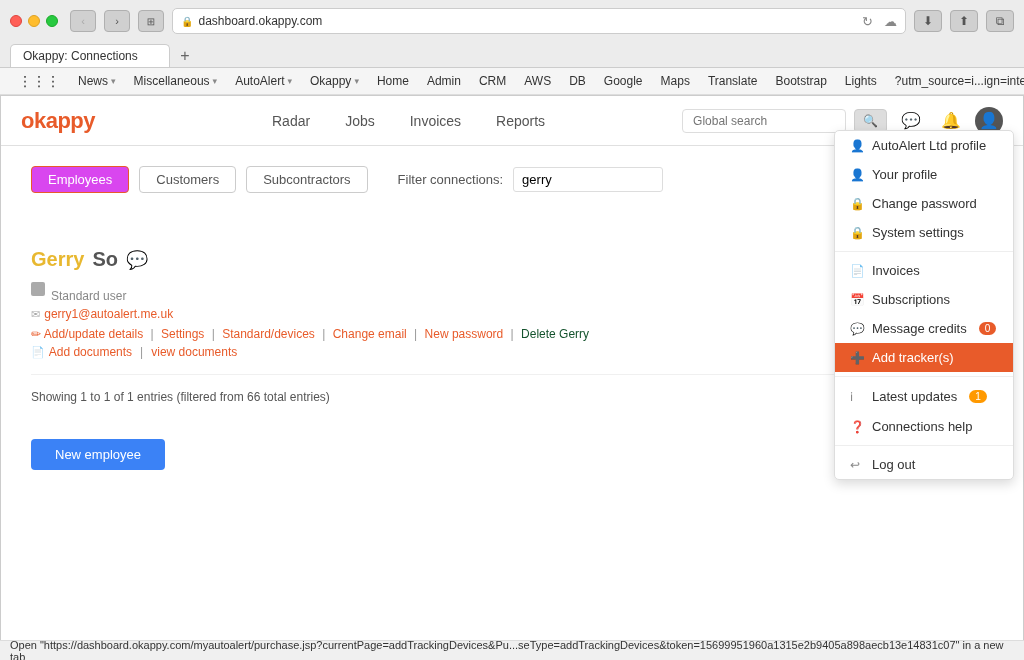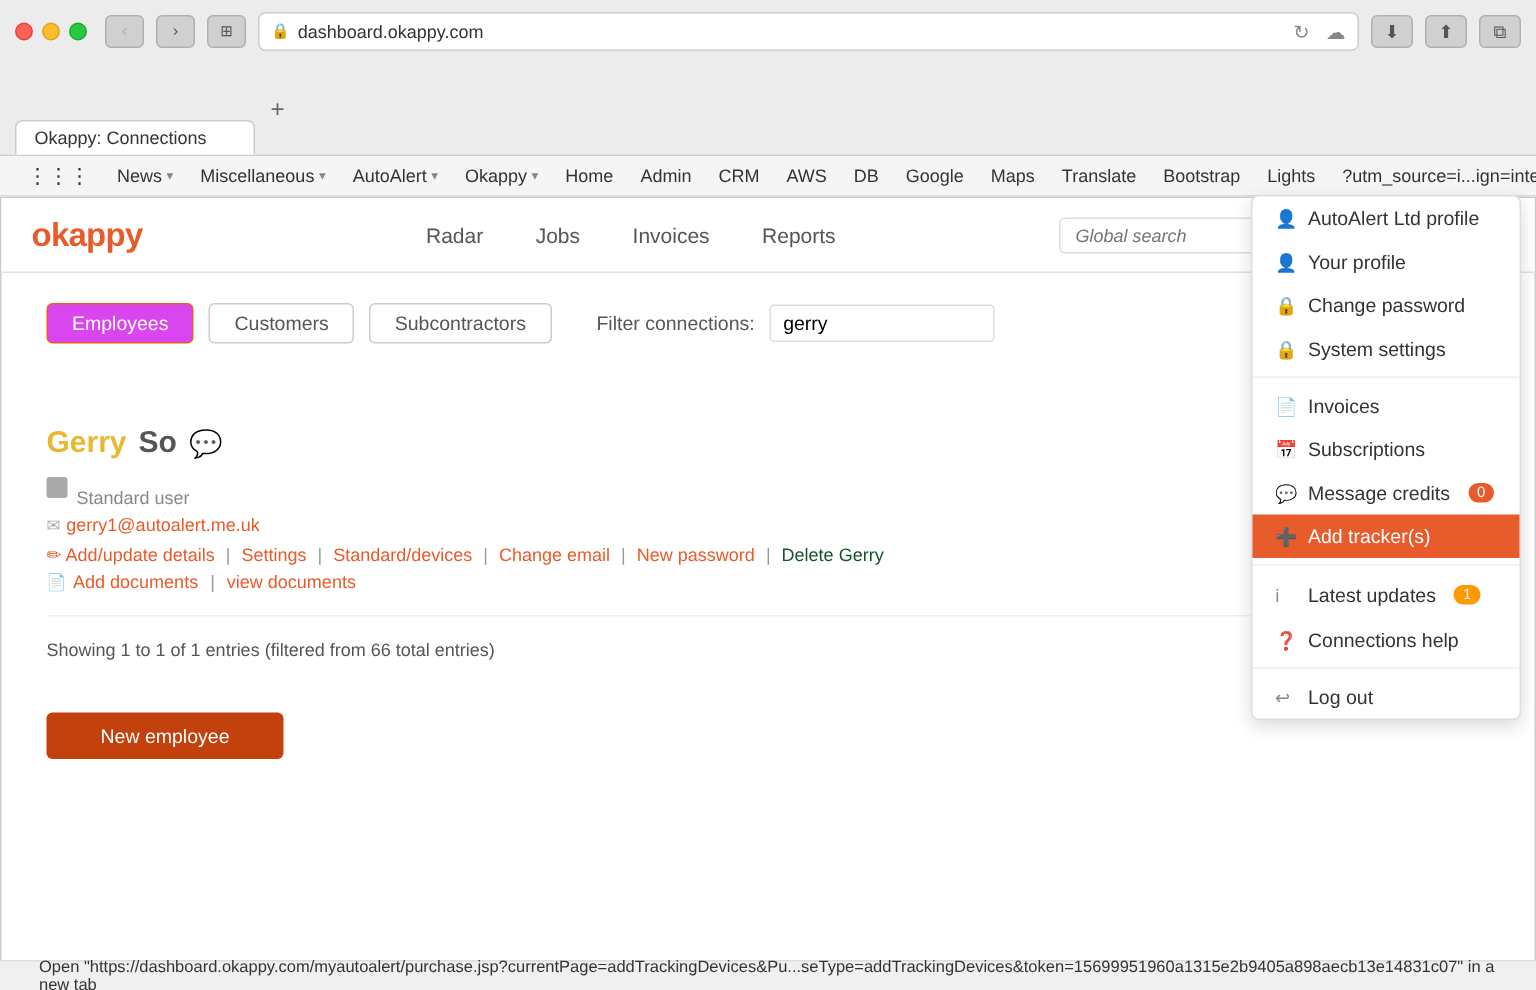--- a/index.html
+++ b/index.html
@@ -112,21 +112,20 @@
 
     .browser-tab {
       background: white;
       border: 1px solid #ccc;
       border-bottom: none;
       border-radius: 5px 5px 0 0;
       padding: 4px 12px;
       font-size: 12px;
       color: #333;
       min-width: 160px;
-      margin-top: 36px;
     }
 
     .tab-add-btn {
       width: 22px;
       height: 22px;
       display: flex;
       align-items: center;
       justify-content: center;
       font-size: 16px;
       color: #666;
@@ -206,22 +205,21 @@
       align-items: center;
       gap: 8px;
     }
 
     .search-box {
       border: 1px solid #ddd;
       border-radius: 4px;
       padding: 4px 10px;
       font-size: 12px;
       color: #ec4899;
-      width: 140px;
-      font-style: italic;
+      width: 164px;
     }
 
     .search-btn {
       background: #ddd;
       border: 1px solid #ccc;
       border-radius: 4px;
       padding: 4px 8px;
       cursor: pointer;
       font-size: 12px;
     }
@@ -409,25 +407,25 @@
       font-size: 11px;
     }
 
     .entries-info {
       font-size: 12px;
       color: #555;
       margin: 15px 0;
     }
 
     .new-employee-btn {
-      background: #c2410c;
+      background: #3b82f6;
       color: white;
       border: none;
       border-radius: 4px;
-      padding: 8px 36px;
+      padding: 8px 24px;
       font-size: 13px;
       cursor: pointer;
       margin-top: 20px;
     }
 
     
     .dropdown-overlay {
       position: fixed;
       top: 130px;
       right: 10px;
@@ -483,21 +481,21 @@
     }
 
     
     .status-bar {
       position: fixed;
       bottom: 0;
       left: 0;
       right: 0;
       background: #f0f0f0;
       border-top: 1px solid #ddd;
-      padding: 3px 26px;
+      padding: 3px 10px;
       font-size: 11px;
       color: #333;
       height: 20px;
       display: flex;
       align-items: center;
     }
 
     .pencil-icon { color: #e85b2a; }
   </style>
 </head>

